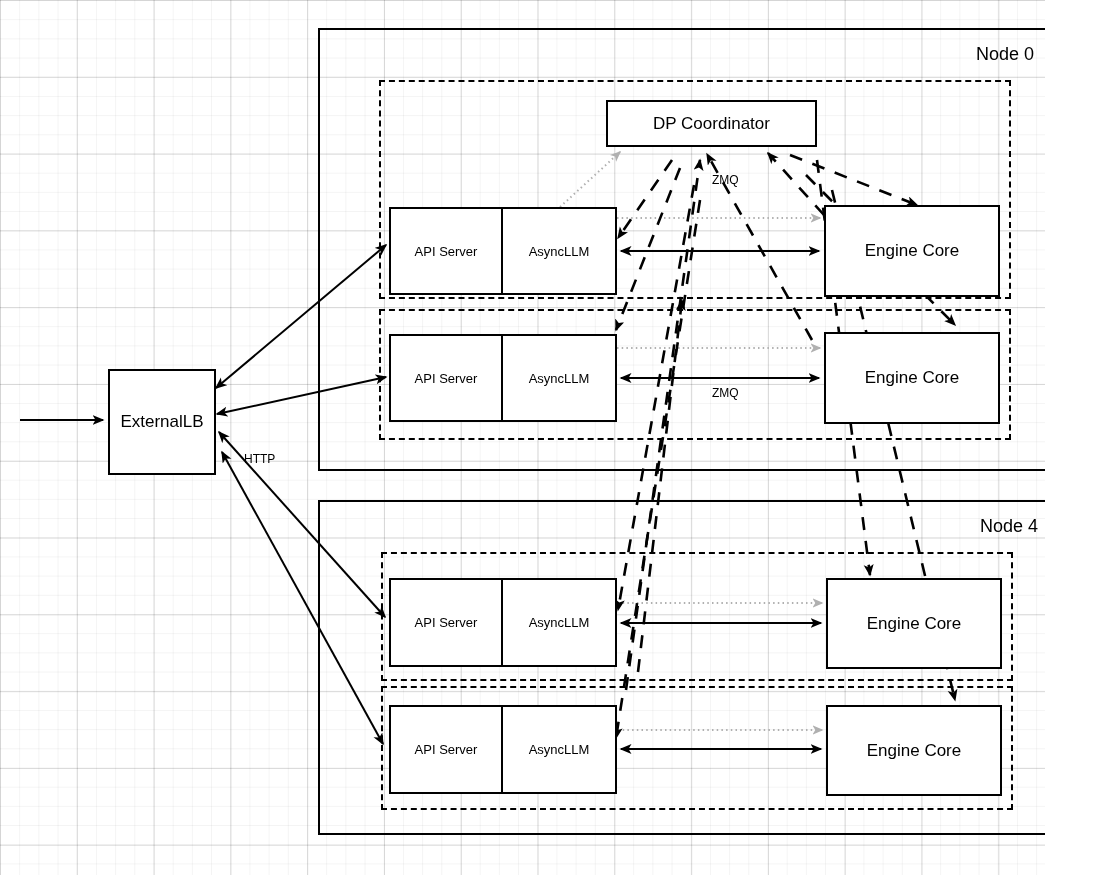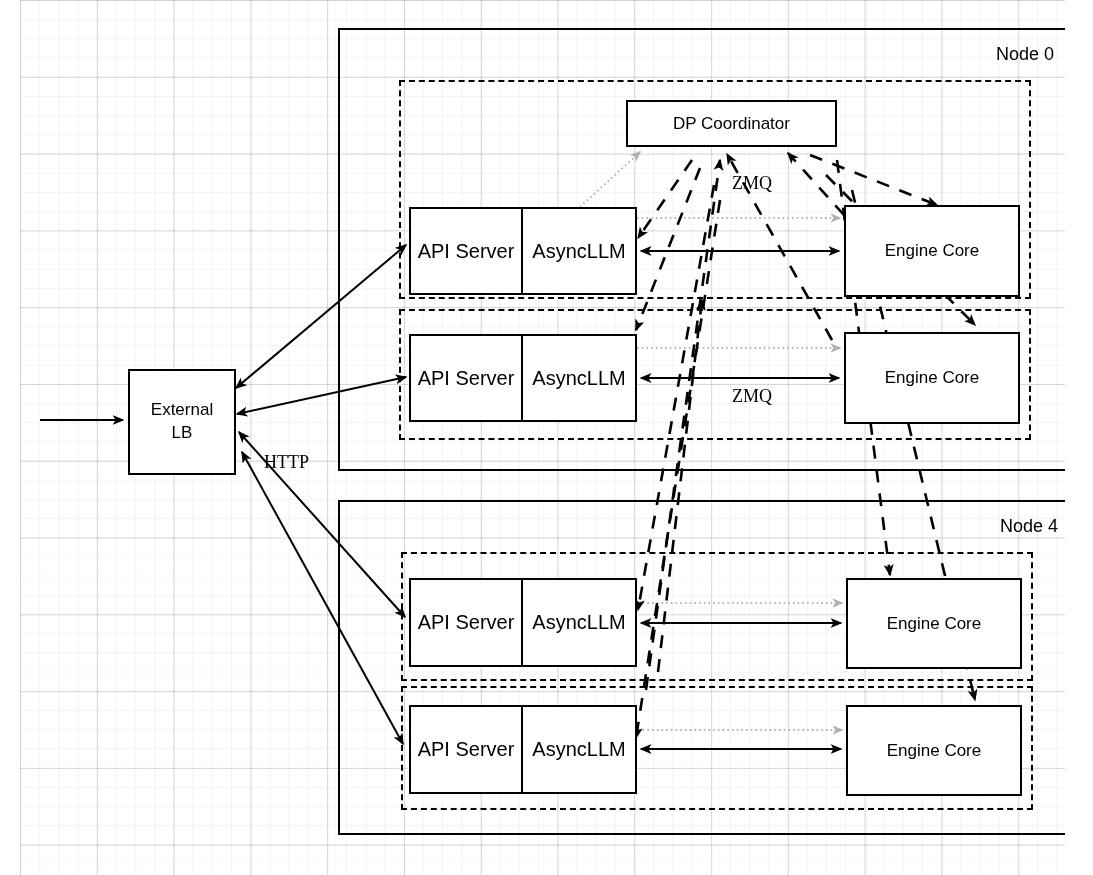--- a/index.html
+++ b/index.html
@@ -15,21 +15,20 @@
     background-color: #ffffff;
     background-image:
       linear-gradient(to right, rgba(0,0,0,0.045) 1px, transparent 1px),
       linear-gradient(to bottom, rgba(0,0,0,0.045) 1px, transparent 1px),
       linear-gradient(to right, rgba(0,0,0,0.13) 1px, transparent 1px),
       linear-gradient(to bottom, rgba(0,0,0,0.13) 1px, transparent 1px);
     background-size: 19.2px 19.2px, 19.2px 19.2px, 76.8px 76.8px, 76.8px 76.8px;
     background-position: 0 0, 0 0, 0 0, 0 0;
     overflow: hidden;
     font-family: "Liberation Sans", sans-serif;
-    margin-left: 20px;
   }
   .svg-layer {
     position: absolute;
     left: 0; top: 0;
     width: 1093px;
     height: 875px;
   }
   .box {
     position: absolute;
     box-sizing: border-box;
@@ -72,34 +71,34 @@
     border: 2px solid #000000;
     display: flex;
     z-index: 5;
   }
   .split-box > div {
     box-sizing: border-box;
     display: flex;
     align-items: center;
     justify-content: center;
     font-family: "Liberation Sans", sans-serif;
-    font-size: 20px;
+    font-size: 13px;
     color: #000000;
   }
   .split-box > .cell-left {
     width: 50%;
     border-right: 2px solid #000000;
   }
   .split-box > .cell-right {
     width: 50%;
   }
   .edge-label {
     position: absolute;
-    font-family: Liberation Serif, serif;
-    font-size: 18px;
+    font-family: Liberation Sans, sans-serif;
+    font-size: 12px;
     color: #000000;
     background: transparent;
     z-index: 7;
     white-space: nowrap;
   }
 </style>
 </head>
 <body>
 
 <div id="canvas">
@@ -261,19 +260,19 @@
   <div class="dash-frame" style="left:381px; top:686px; width:632px; height:124px;"></div>
   <div class="split-box" style="left:389px; top:705px; width:228px; height:89px;">
     <div class="cell-left">API Server</div>
     <div class="cell-right">AsyncLLM</div>
   </div>
   <div class="box" style="left:826px; top:705px; width:176px; height:91px;">
     <span>Engine Core</span>
   </div>
 
   <div class="box" style="left:108px; top:369px; width:108px; height:106px;
-       flex-direction:column; line-height:1.35;">
+       flex-direction:row; line-height:1.35;">
     <span>External</span>
     <span>LB</span>
   </div>
   <div class="edge-label" style="left:244px; top:452px;">HTTP</div>
 
 </div>
 
 </body></html>

